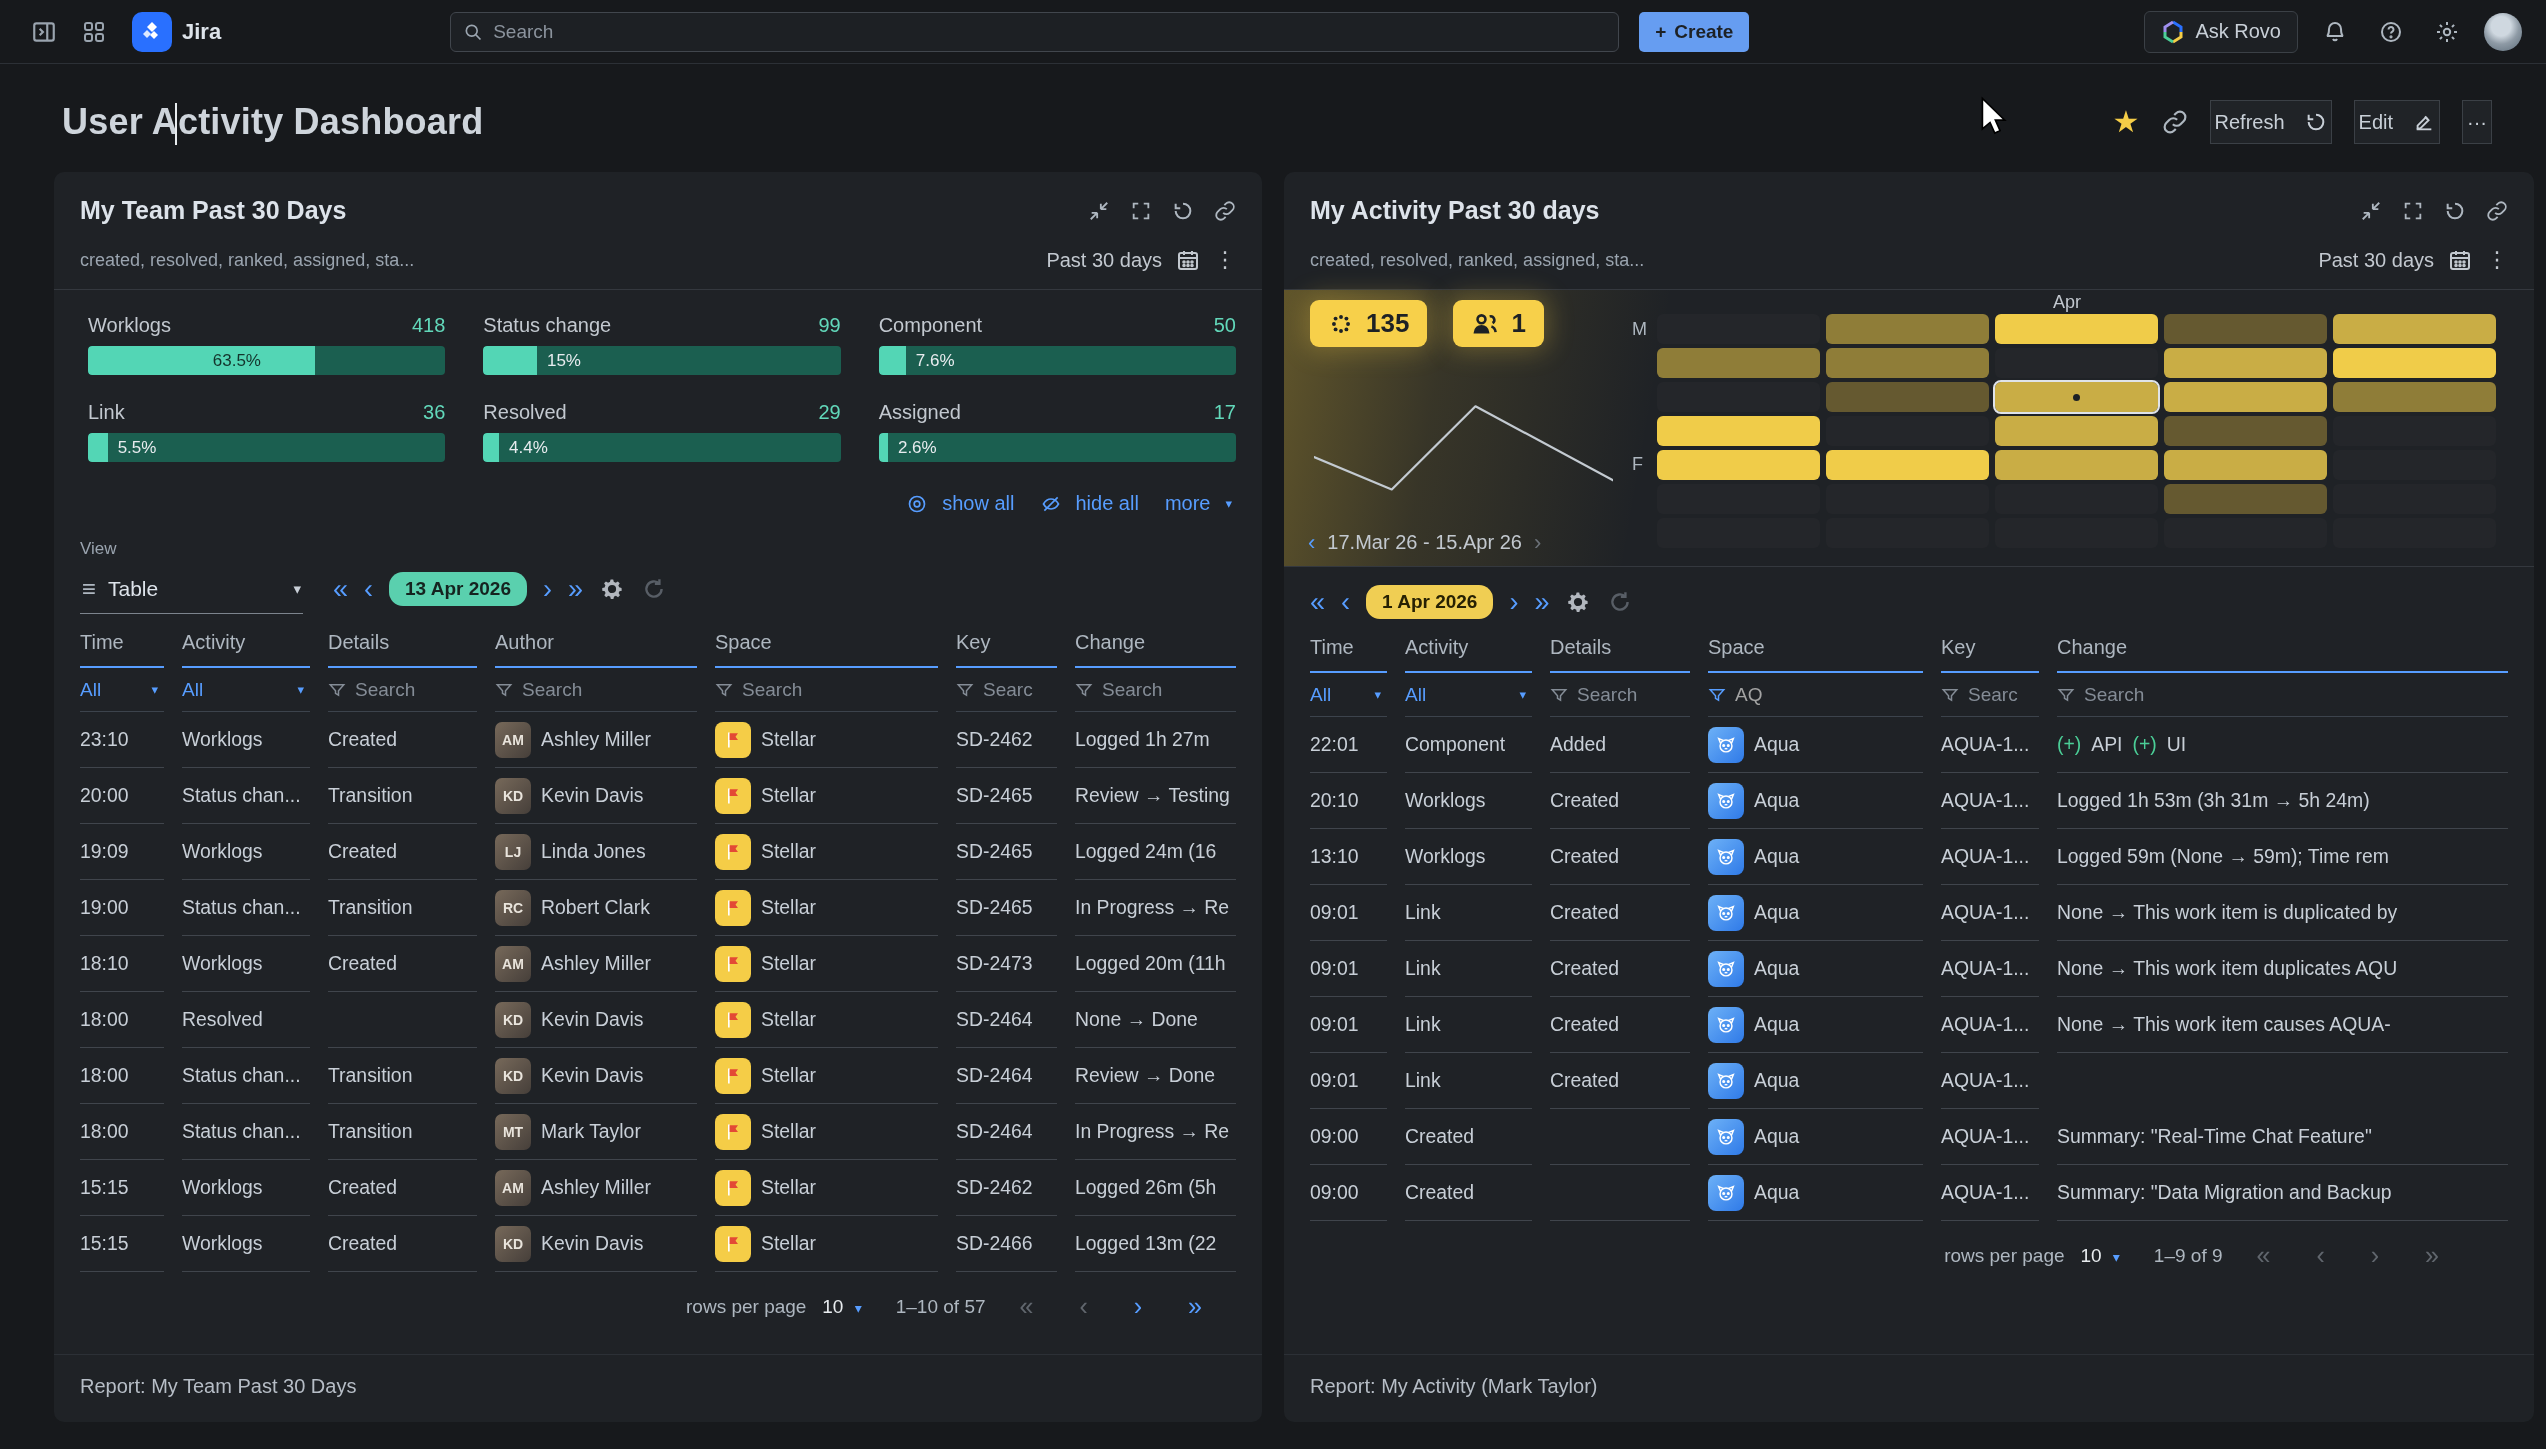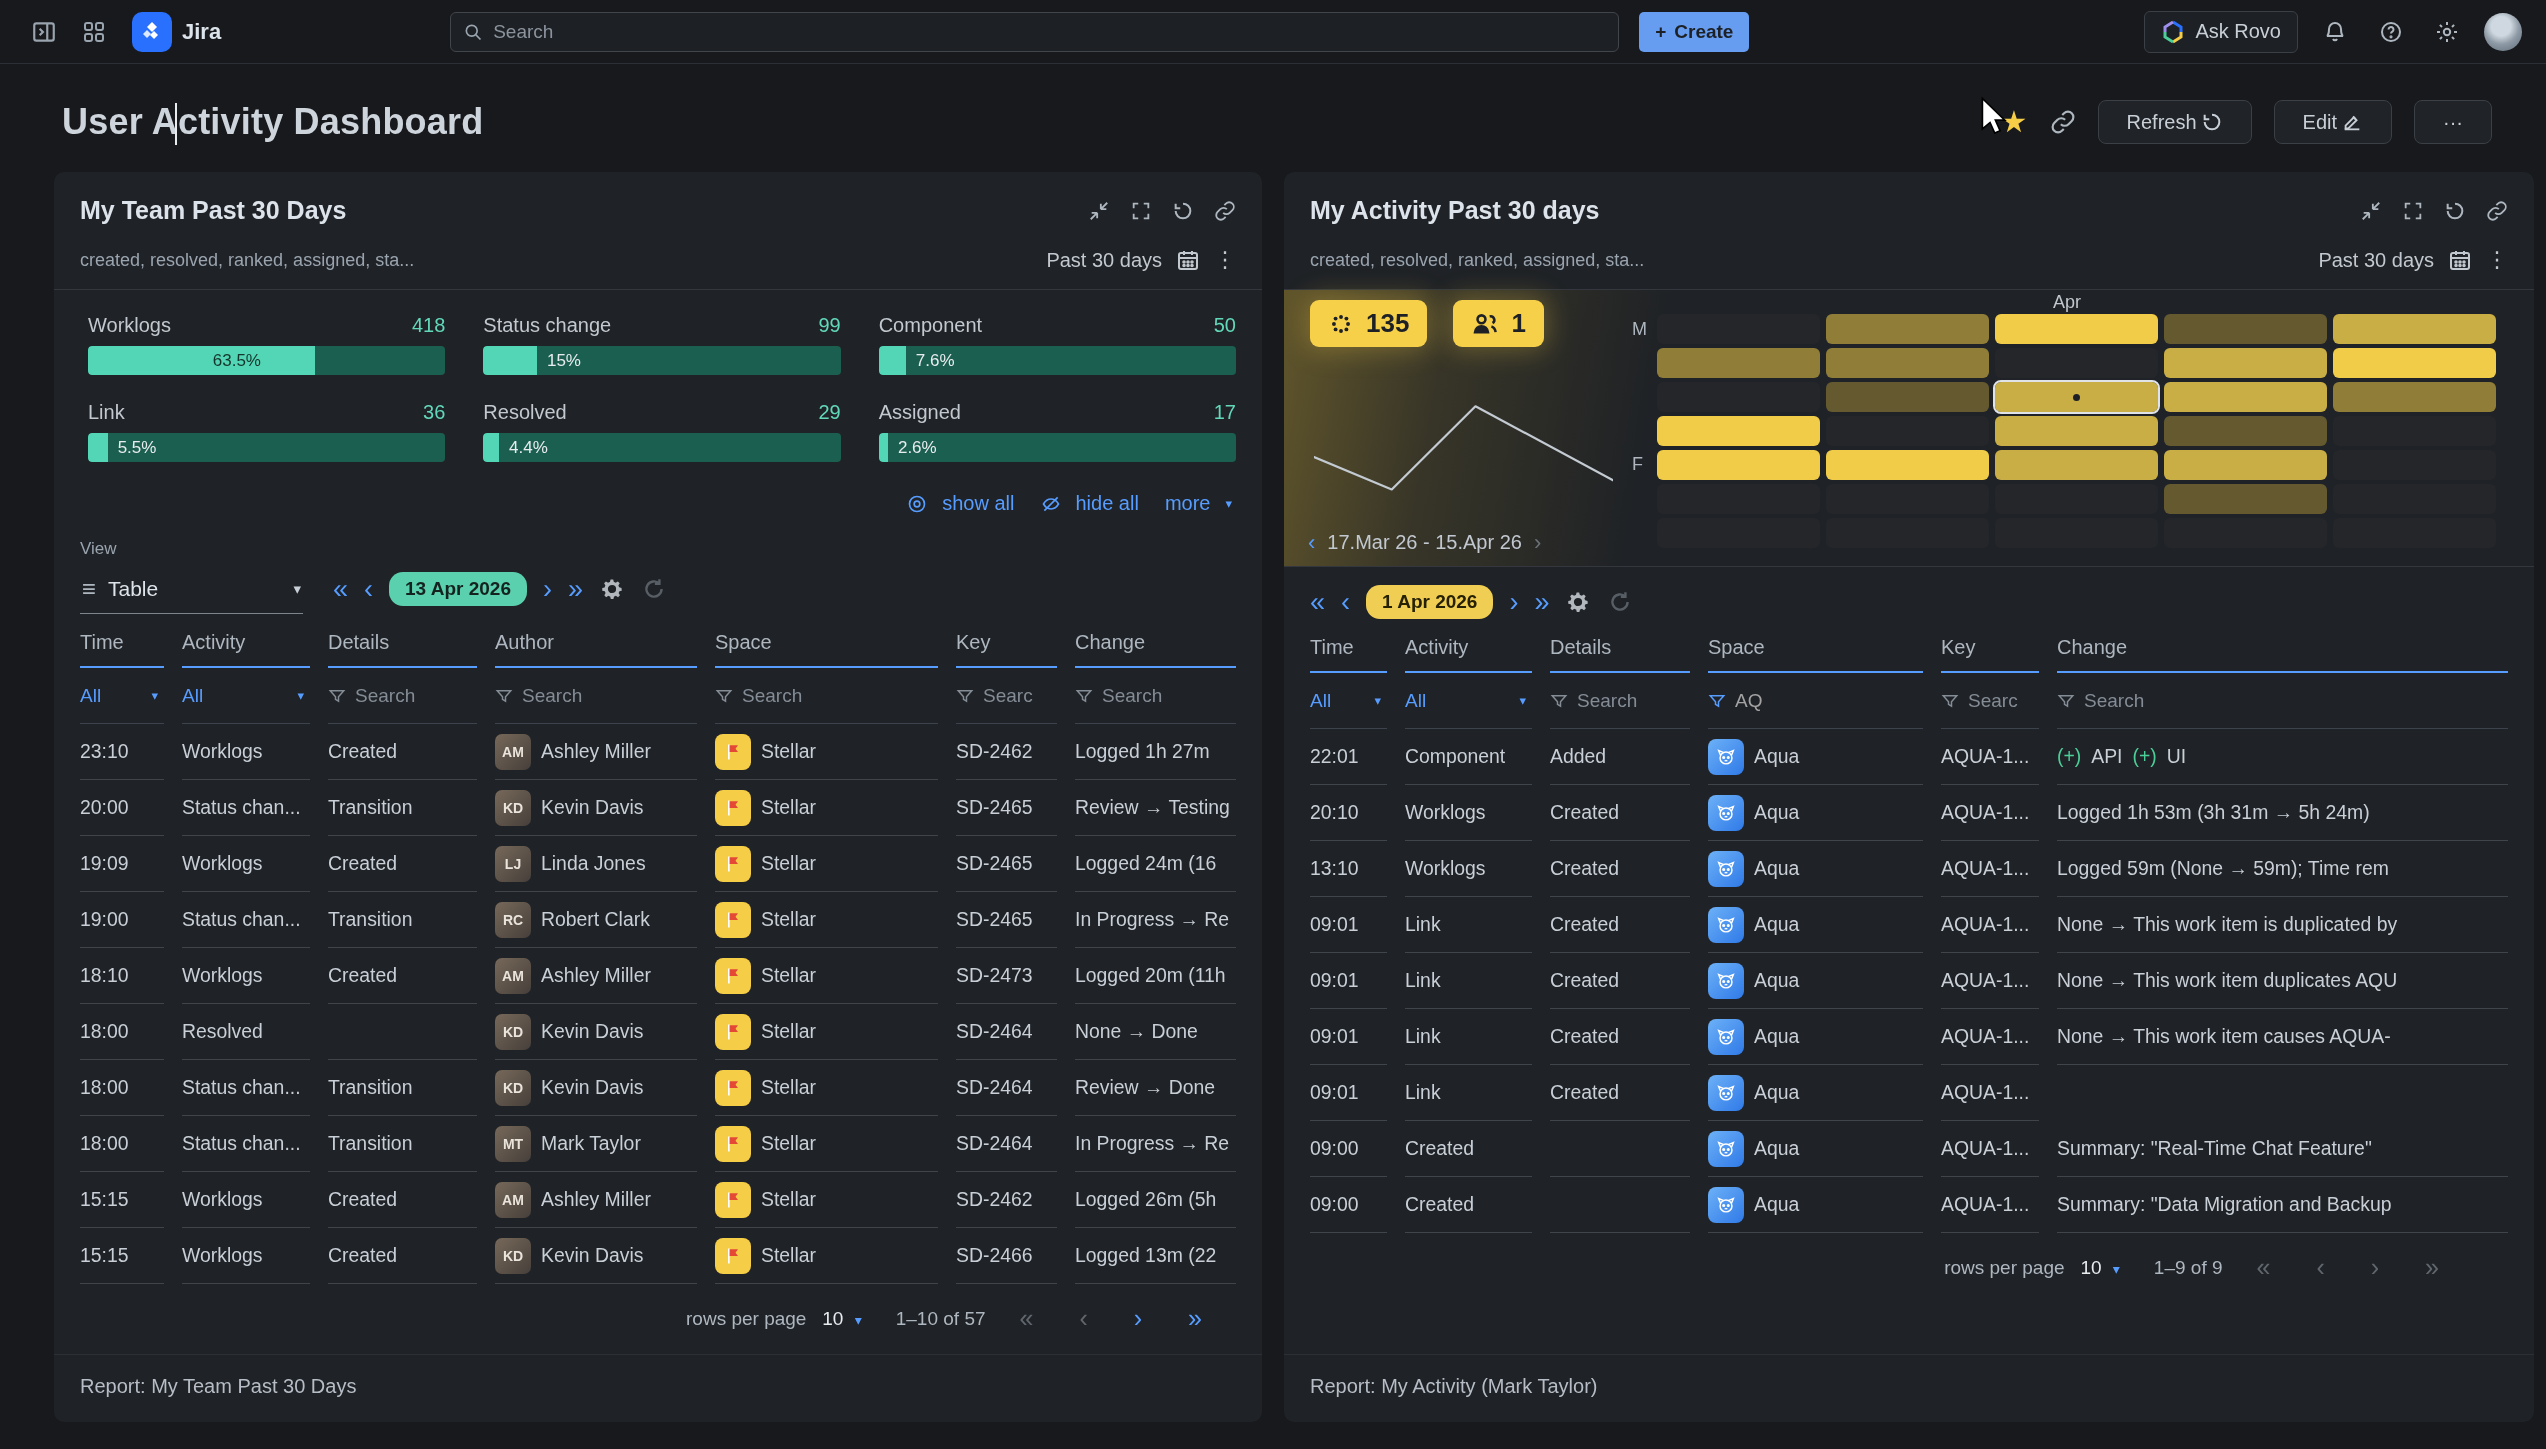--- a/index.html
+++ b/index.html
@@ -20,21 +20,21 @@
   .tb-circle { width:38px; height:38px; display:flex; align-items:center; justify-content:center; color:#aeb7c0; background:none; border:none; cursor:pointer; }
   .avatar-top { width:38px; height:38px; border-radius:50%; background:radial-gradient(circle at 45% 35%, #cfd8e0 0 30%, #8e9aa5 55%, #5a6a78 100%); border:none; cursor:pointer; }
 
   
   .pagehead { display:flex; align-items:center; padding:36px 54px 0 62px; }
   .pagehead h1 { font-size:36px; font-weight:600; color:#ced4db; letter-spacing:0.2px; position:relative; }
   .title-caret { position:absolute; left:175px; top:103px; width:2px; height:42px; background:#e8ecef; }
   .ph-actions { margin-left:auto; display:flex; align-items:center; gap:22px; }
   .star-ic { color:#f5cd47; font-size:30px; line-height:1; background:none; border:none; cursor:pointer; }
   .linkbtn { background:none; border:none; color:#aeb7c0; cursor:pointer; }
-  .ph-btn { height:44px; padding:0 28px; background:#202327; border:1px solid #3b4046; border-radius:8px; color:#c8cfd7; font-size:20px; display:flex; align-items:center; gap:4px; cursor:pointer; }
+  .ph-btn { height:44px; padding:0 4px; background:#202327; border:1px solid #3b4046; border-radius:0; color:#c8cfd7; font-size:20px; display:flex; align-items:center; gap:20px; cursor:pointer; }
 
   
   .panels { display:grid; grid-template-columns:1208px 1250px; gap:22px; padding:28px 13px 0 54px; }
   .panel { background:#1f2226; border-radius:10px; height:1250px; display:flex; flex-direction:column; overflow:hidden; position:relative; }
   .p-head { display:flex; align-items:center; padding:24px 26px 0 26px; }
   .p-title { font-size:25px; font-weight:bold; color:#dde3ea; }
   .p-icons { margin-left:auto; display:flex; gap:20px; color:#aeb7c0; }
   .p-icons button { background:none; border:none; color:#aeb7c0; cursor:pointer; }
   .p-subrow { display:flex; align-items:center; padding:22px 26px 16px 26px; font-size:18px; color:#9aa4af; border-bottom:1px solid #34383e; }
   .p-subright { margin-left:auto; display:flex; align-items:center; gap:14px; font-size:20px; color:#c2c8cf; }
@@ -63,21 +63,21 @@
   .datepill.yellow { background:#f0ce53; color:#272103; }
   .gearbtn { background:none; border:none; color:#c2c8cf; cursor:pointer; }
   .reloadbtn { background:none; border:none; color:#585e66; cursor:pointer; }
 
   
   .trow { display:grid; column-gap:18px; padding:0 26px; align-items:center; }
   .t-left .trow { grid-template-columns:84px 128px 149px 202px 223px 101px 1fr; }
   .t-right .trow { grid-template-columns:77px 127px 140px 215px 98px 1fr; }
   .thead { height:48px; }
   .thead .cell { font-size:20px; color:#aeb7c0; height:100%; display:flex; align-items:flex-end; padding-bottom:12px; border-bottom:2px solid #579dff; }
-  .tfilter { height:56px; }
+  .tfilter { height:44px; }
   .tfilter .cell { display:flex; align-items:center; gap:9px; height:100%; border-bottom:1px solid #3c434c; }
   .f-all { color:#579dff; font-size:19px; display:flex; align-items:center; width:100%; }
   .f-all .caret { margin-left:auto; font-size:13px; padding-right:6px; }
   .f-search { color:#848c96; font-size:19px; display:flex; align-items:center; gap:9px; }
   .f-search.active { color:#a3a3a3; }
   .f-search.active svg { color:#579dff; }
   .tbody-row { height:56px; font-size:19.4px; color:#c8cfd7; }
   .tbody-row .cell { height:100%; display:flex; align-items:center; gap:10px; border-bottom:1px solid #40454c; overflow:hidden; white-space:nowrap; }
   .avatar { width:36px; height:36px; border-radius:7px; flex:none; display:flex; align-items:center; justify-content:center; font-size:14px; font-weight:bold; color:#e9e4dc; background:linear-gradient(135deg,#77695a,#463f3a); }
   .sp-tile { width:36px; height:36px; border-radius:8px; flex:none; display:flex; align-items:center; justify-content:center; }

